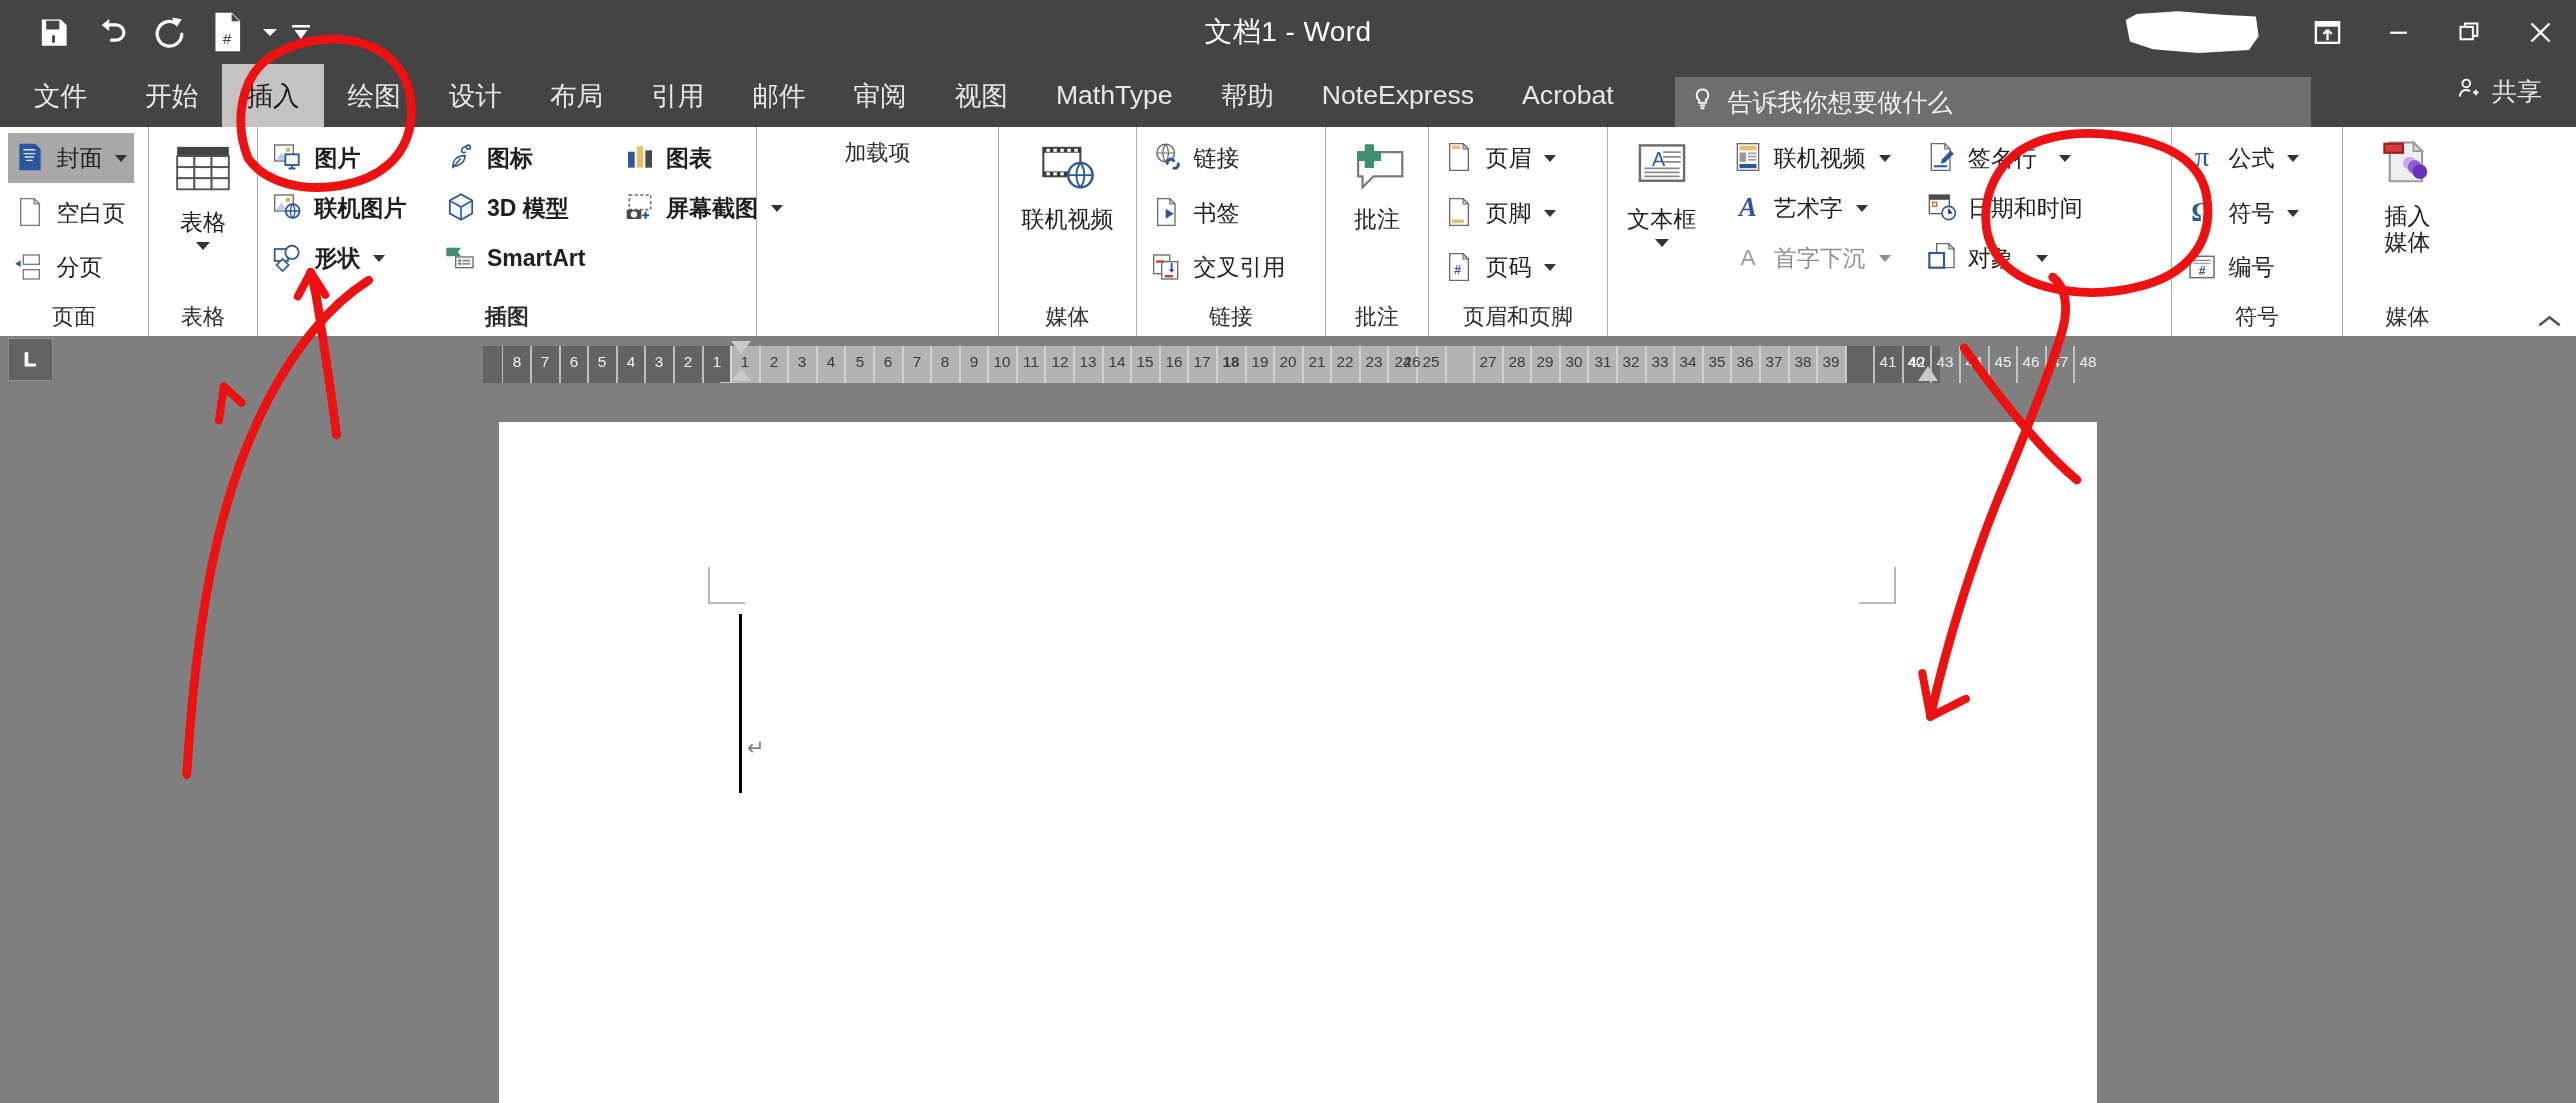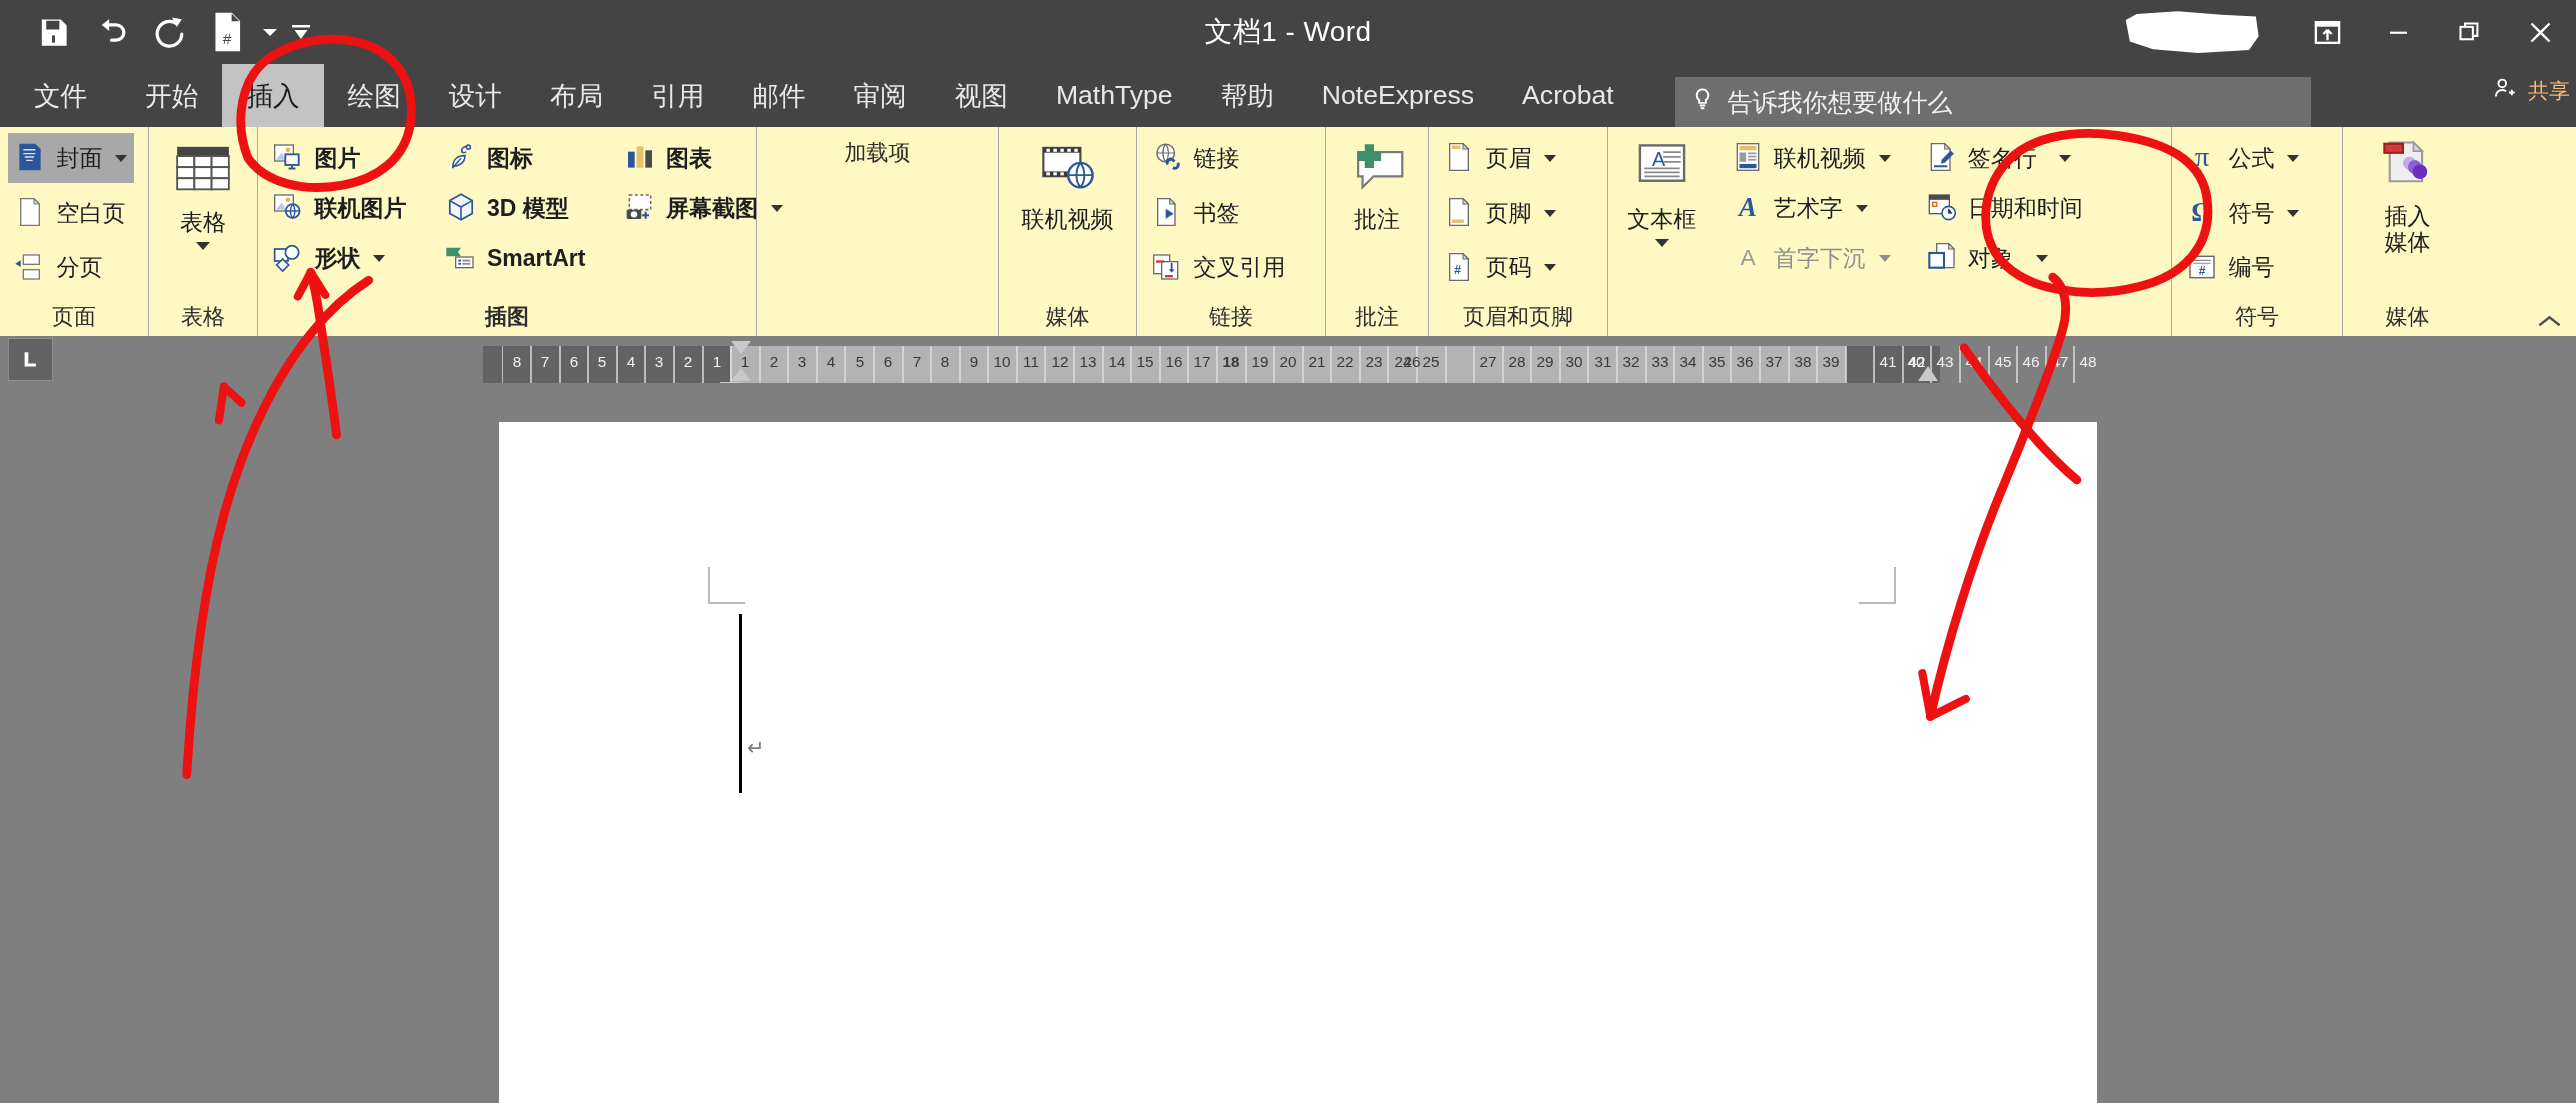--- a/index.html
+++ b/index.html
@@ -66,29 +66,29 @@
   .tab.active {
     background:#c3c3c3; color:#1b1b1b;
   }
   .tellme {
     margin-left:37px;
     height:50px; width:636px; background:#6e6e6e;
     display:flex; align-items:center; gap:11.3px; padding-left:14.5px;
     color:#f0f0f0; font-size:25px;
   }
   .share {
-    position:absolute; right:6px; top:11.3px;
+    position:absolute; right:34px; top:11.3px;
     display:flex; align-items:center; gap:9.7px;
-    color:#fdba74; font-size:21px;
+    color:#e5e5e5; font-size:25px;
   }
 
   
   .ribbon {
     position:absolute; top:127px; left:0; width:2576px; height:209px;
-    background:#fef9c3;
+    background:#ffffff;
     display:flex; align-items:stretch;
   }
   .grp {
     position:relative;
     display:flex; flex-direction:column;
     border-right:1.6px solid #aaaaaa;
     padding: 6.4px 8px 0 8px;
   }
   .grp:last-child { border-right:none; }
   .grp-body { flex:1; display:flex; align-items:flex-start; gap:4.8px; }

